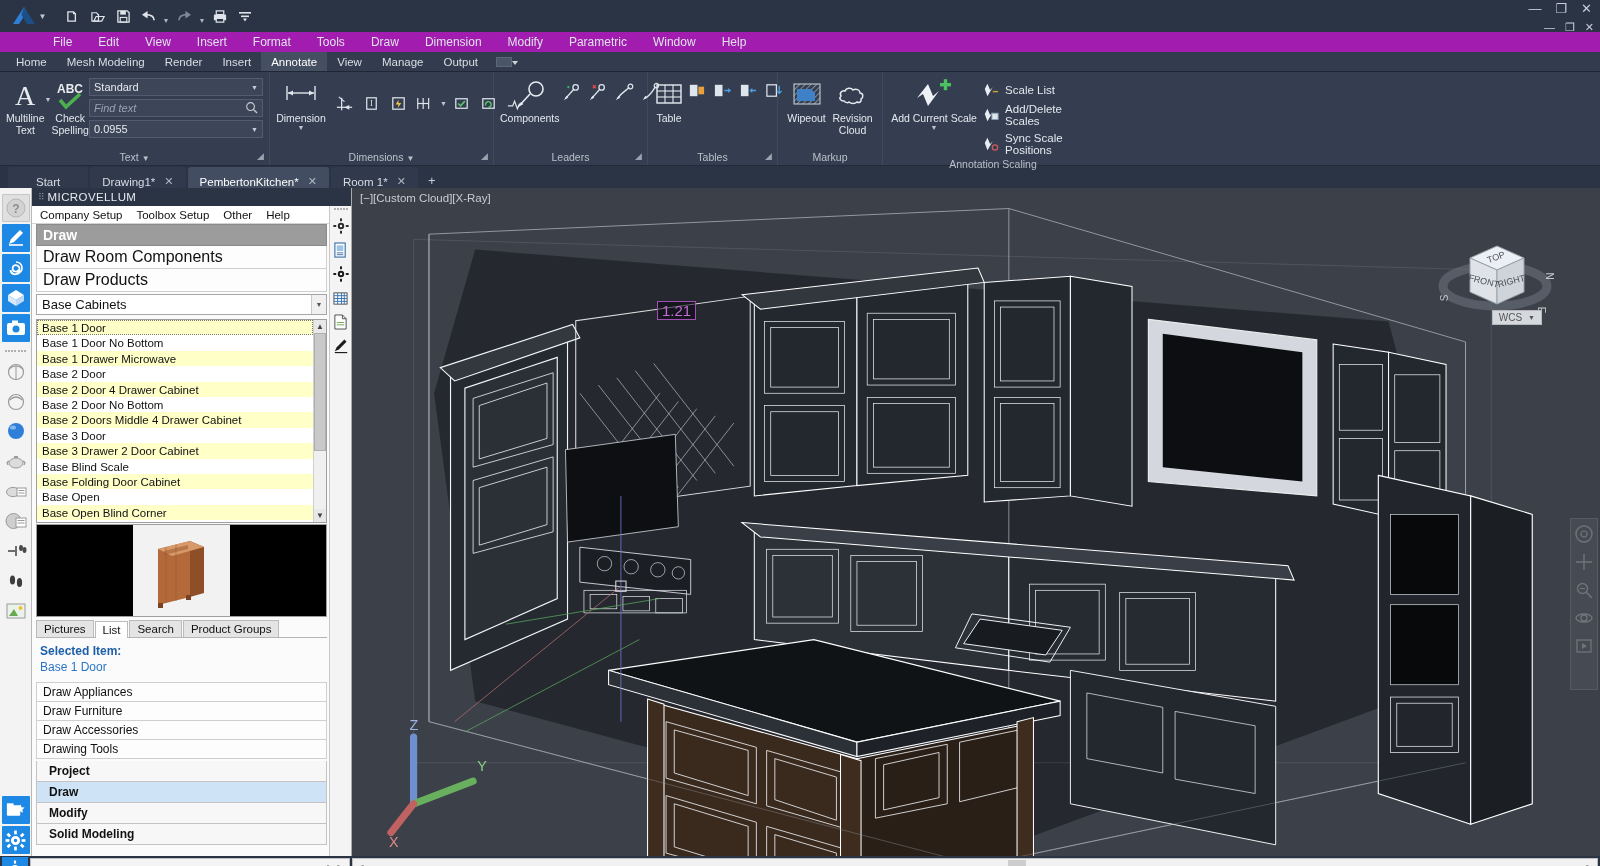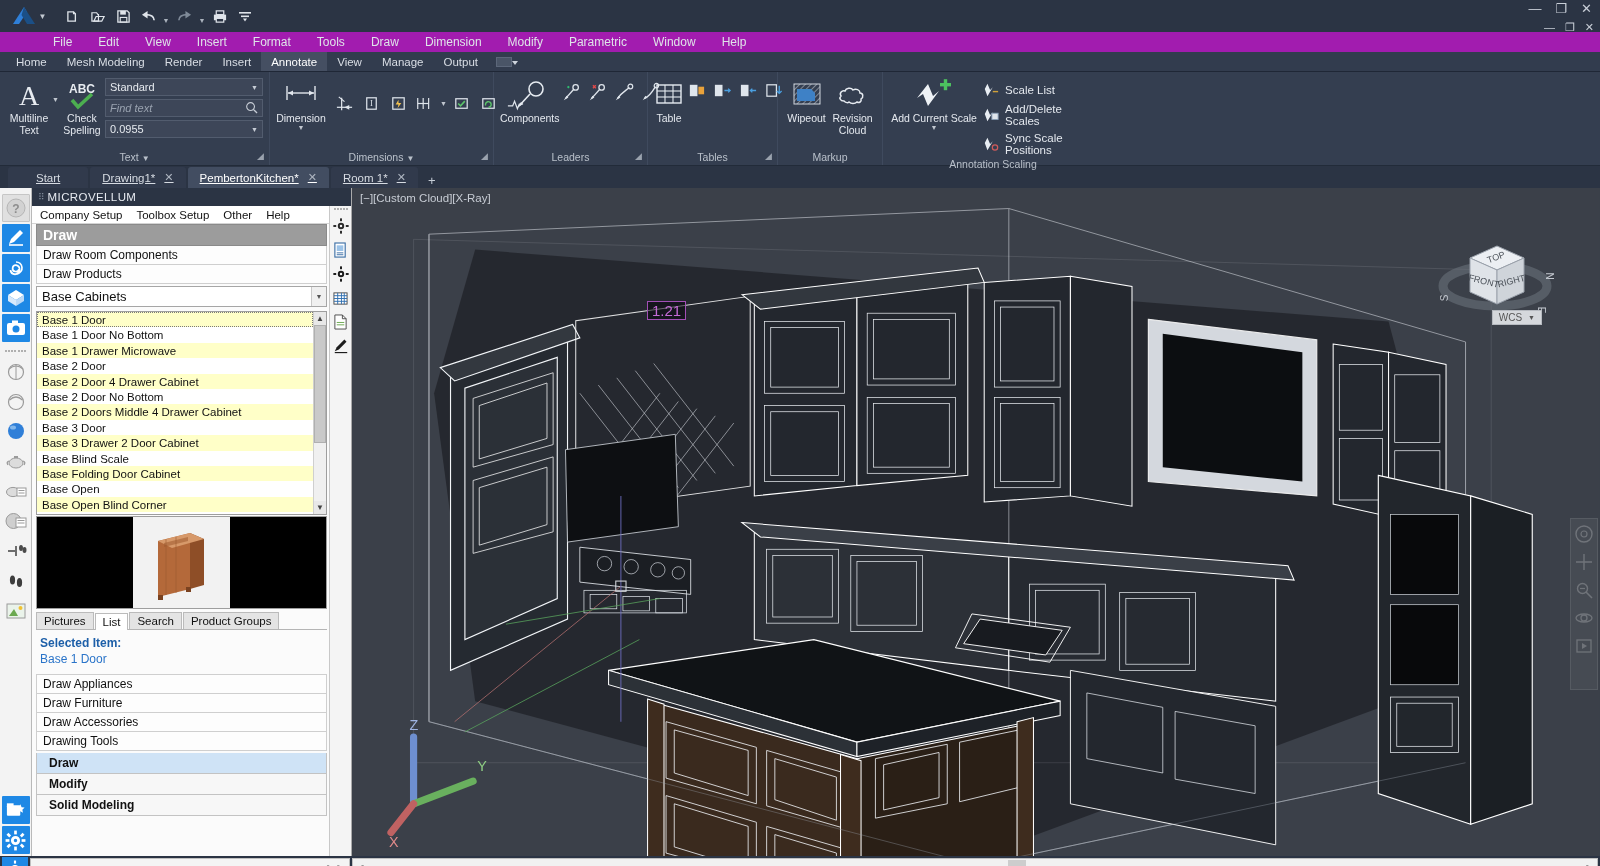--- a/index.html
+++ b/index.html
@@ -60,37 +60,36 @@
 
   .bigbtn { width: 56px; display: flex; flex-direction: column; align-items: center; padding-top: 2px;}
   .bigbtn .ic { height: 34px; display: flex; align-items: center; justify-content: center; }
   .bigbtn .lb { font-size: 10.5px; text-align: center; color: #e4e8ee; line-height: 12px; }
   .smbtn { width: 24px; height: 24px; display: flex; align-items: center; justify-content: center; }
   .row { display: flex; align-items: center; }
   .cb-caret { font-size: 7px; color: #c0c6cf; }
 
   .textpanel-fields { display: flex; flex-direction: column; gap: 3px; padding-top: 2px;}
   .tfield {
-    width: 158px; height: 18px; background: #3d4658; border: 1px solid #525c6e;
+    width: 174px; height: 18px; background: #3d4658; border: 1px solid #525c6e;
     display: flex; align-items: center; padding: 0 4px; font-size: 11px; color: #e6eaef;
   }
   .tfield .val { flex: 1; }
   .tfield .ph { flex: 1; color: #9aa3b0; font-style: italic; }
   .tfield .car { font-size: 7px; color: #c6ccd5; }
 
   .scalelist { display: flex; flex-direction: column; gap: 5px; padding: 6px 8px 0 4px;}
   .scalerow { display: flex; align-items: center; gap: 6px; font-size: 11.5px; color: #e4e8ee; }
 
   
   .doctabs { height: 22px; background: #2b3444; display: flex; align-items: flex-end; padding-left: 8px; }
   .dtab {
-    height: 21px; display: flex; align-items: center; gap: 9px; padding: 0 12px;
+    height: 21px; display: flex; align-items: flex-end; gap: 9px; padding: 0 12px;
     font-size: 11.5px; color: #d6dbe2; background: #39435670; border-top-left-radius: 3px; border-top-right-radius: 3px;
     margin-right: 2px;
-    text-decoration: underline;
   }
   .dtab.active { background: #424d61; color: #fff; }
   .dtab .x { font-size: 11px; color: #aeb6c1; }
   .dtab-plus { width: 24px; text-align: center; font-size: 13px; color: #c7ced7; }
 
   
   .workspace { height: 668px; display: flex; position: relative; background: #e9e9e9; }
 
   
   .rail { width: 32px; background: #f3f3f3; border-right: 1px solid #b9b9b9;
@@ -107,21 +106,21 @@
   .mv-wrap { width: 320px; background: #f4f4f4; border-right:1px solid #aaa; display: flex; flex-direction: column;}
   .mv-header { height: 18px; background: #2b3444; color: #e6eaf0; font-size: 11.5px;
                display: flex; align-items: center; padding-left: 6px; letter-spacing: .4px;}
   .mv-grip { color:#7f8a99; font-size:9px; margin-right:4px; letter-spacing:-1px;}
   .mv-menubar { height: 18px; background: #ffffff; display: flex; align-items: center; gap: 14px;
                 padding: 0 8px; font-size: 11.5px; color: #111; border-bottom: 1px solid #d3d3d3;}
   .mv-body { flex: 1; background: #fbfbfb; padding: 0 2px 0 4px; overflow: hidden; }
 
   .grp-header { background: #9c9c9c; color: #fff; font-weight: bold; font-size: 14px;
                 padding: 2px 6px; border: 1px solid #8a8a8a; }
-  .lnk-row { background: #fdfdfd; border: 1px solid #cfcfcf; border-top: none; font-size: 12px; color: #111;
+  .lnk-row { background: #fdfdfd; border: 1px solid #cfcfcf; border-top: none; font-size: 16px; color: #111;
              padding: 2px 6px; }
   .combo { margin-top: 2px; height: 21px; background:#fff; border:1px solid #a6a6a6; display:flex; align-items:center;
            padding-left: 5px; font-size: 13px; color:#111;}
   .combo .cv { flex: 1; }
   .combo .cbtn { width: 15px; height: 19px; background: #f0f0f0; border-left:1px solid #c8c8c8;
                  display:flex; align-items:center; justify-content:center; font-size: 7px; color:#555;}
 
   .listbox { margin-top: 4px; border: 1px solid #9e9e9e; background:#fff; height: 204px; display:flex; }
   .lb-items { flex: 1; overflow: hidden; }
   .lb-item { font-size: 11.5px; color: #111; padding: 1px 5px; line-height: 14.4px; height: 15.4px; white-space: nowrap; }
@@ -156,21 +155,21 @@
   .mv-rail { width: 22px; background: #f4f4f4; border-left:1px solid #c8c8c8; display:flex; flex-direction:column;
              align-items:center; padding-top: 2px; }
   .mv-rail .gic { width:20px;height:24px;display:flex;align-items:center;justify-content:center;}
   .mv-dots { width:14px;height:6px;display:flex;justify-content:space-between;}
   .mv-dots i{width:2px;height:2px;background:#9a9a9a;border-radius:50%;}
 
   
   .viewport { flex: 1; background: #3b4049; position: relative; overflow: hidden; }
   .vp-label { position: absolute; left: 8px; top: 4px; font-size: 11.5px; color: #c7ccd4; }
   .vp-canvas { position:absolute; inset: 0; }
-  .dimtag { position:absolute; left: 295px; top: 113px; color:#c46ad6; font-size: 15px; border:1px solid #a14fb5;
+  .dimtag { position:absolute; left: 305px; top: 113px; color:#c46ad6; font-size: 15px; border:1px solid #a14fb5;
             padding: 0 4px; background: rgba(10,5,14,.55); }
 
   
   .viewcube { position:absolute; right: 38px; top: 30px; width: 130px; height: 110px; }
   .wcs { position:absolute; right: 58px; top: 122px; background:#d5d8dc; color:#555; font-size: 10px;
          padding: 1px 6px; display:flex; align-items:center; gap:6px; border:1px solid #b6bac0;}
   .wcs .ca { font-size: 7px; }
 
   .navbar-right { position:absolute; right: 2px; top: 330px; width: 28px; height: 172px;
                   background: rgba(255,255,255,.06); border:1px solid rgba(255,255,255,.09);
@@ -822,20 +821,21 @@
           </div>
 
           <div class="nav-list">
             <div class="nav-row">Draw Appliances</div>
             <div class="nav-row">Draw Furniture</div>
             <div class="nav-row">Draw Accessories</div>
             <div class="nav-row">Drawing Tools</div>
           </div>
 
           <div style="margin-top:2px;">
+            <div class="sec-row">Project</div>
             <div class="sec-row active">Draw</div>
             <div class="sec-row">Modify</div>
             <div class="sec-row">Solid Modeling</div>
 
           </div>
         </div>
       </div>
 
       <div class="mv-rail">
         <div class="mv-dots">

